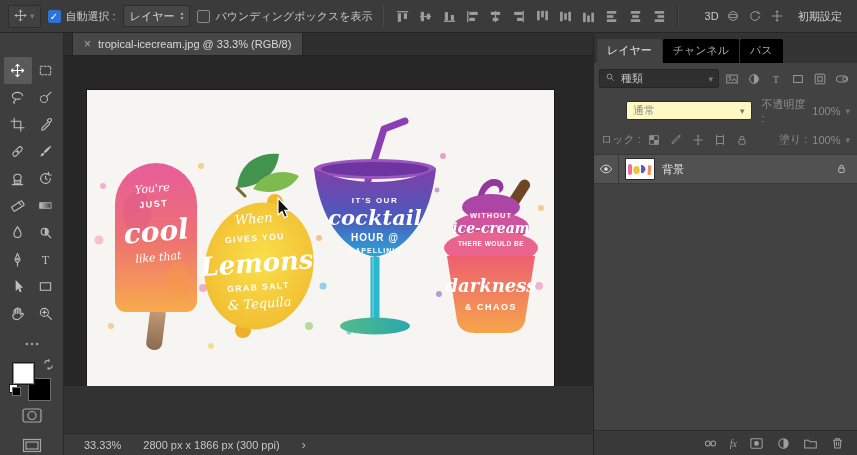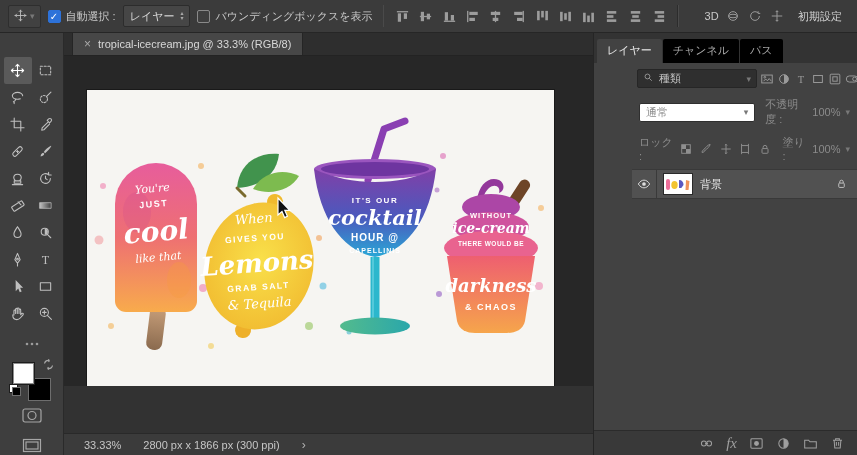--- a/index.html
+++ b/index.html
@@ -62,50 +62,50 @@
   .statusbar .chev{color:#b0b0b0;font-size:12px;}
 
   
   .rightpanel{width:264px;background:#333333;border-left:1px solid #252525;display:flex;flex-direction:column;box-sizing:border-box;}
   .dock1tabs{margin-top:11px;display:flex;gap:1px;padding-left:3px;align-items:flex-end;}
   .dtab{padding:3px 8px 4px;background:#3a3a3a;color:#b2b2b2;border-radius:2px 2px 0 0;}
   .dtab.active{background:#474747;color:#e6e6e6;}
   .dock2tabs{margin-top:6px;display:flex;gap:1px;padding-left:3px;align-items:flex-end;}
   .d2tab{padding:4px 10px 5px;background:#000000;color:#ababab;border-radius:2px 2px 0 0;}
   .d2tab.active{background:#424242;color:#e6e6e6;}
-  .layerspanel{flex:1;background:#424242;display:flex;flex-direction:column;min-height:0;padding-left:38px;}
+  .layerspanel{flex:1;background:#424242;display:flex;flex-direction:column;min-height:0;}
   .search-row{display:flex;align-items:center;gap:3px;padding:6px 5px 5px;}
   .search-select{flex:0 0 120px;height:19px;background:#2f2f2f;border:1px solid #262626;border-radius:2px;display:flex;align-items:center;gap:5px;padding:0 5px;color:#c9c9c9;box-sizing:border-box;}
   .search-select .grow{flex:1;}
   .ficon{width:19px;height:17px;display:flex;align-items:center;justify-content:center;}
   .ficon svg{width:14px;height:14px;}
   .ficon svg *{fill:none;stroke:#9a9a9a;stroke-width:1.1;}
   .gray-row{display:flex;align-items:center;gap:5px;padding:4px 7px;color:#8b8b8b;}
-  .blend-select{width:136px;height:19px;background:#ffffff;border:1px solid #2f2f2f;border-radius:2px;display:flex;justify-content:space-between;align-items:center;padding:0 6px;color:#8b8b8b;box-sizing:border-box;}
+  .blend-select{width:136px;height:19px;background:#fef9c3;border:1px solid #2f2f2f;border-radius:2px;display:flex;justify-content:space-between;align-items:center;padding:0 6px;color:#8b8b8b;box-sizing:border-box;margin-left:25px;}
   .caret{color:#787878;font-size:9px;}
   .licon{width:17px;height:15px;display:flex;align-items:center;justify-content:center;}
   .licon svg{width:12px;height:12px;}
   .licon svg *{fill:none;stroke:#8f8f8f;stroke-width:1.1;}
   .spacer{flex:1;}
   .layer-row{height:28px;background:#515151;display:flex;align-items:center;border-top:1px solid #393939;border-bottom:1px solid #393939;margin-top:3px;}
   .eye-cell{width:24px;height:100%;display:flex;align-items:center;justify-content:center;border-right:1px solid #3a3a3a;}
   .eye-cell svg{width:14px;height:14px;}
   .eye-cell svg *{fill:none;stroke:#dddddd;stroke-width:1.1;}
   .thumb{width:28px;height:20px;margin:0 8px 0 7px;background:#ffffff;outline:1px solid #2a2a2a;}
   .thumb svg{display:block;width:28px;height:20px;}
   .layer-name{color:#e3e3e3;}
   .layer-lock{margin-left:auto;margin-right:10px;}
   .layer-lock svg{width:11px;height:11px;}
   .layer-lock svg *{fill:none;stroke:#c3c3c3;stroke-width:1.2;}
   .panel-rest{flex:1;background:#424242;}
   .panelfooter{height:24px;background:#393939;border-top:1px solid #2b2b2b;display:flex;align-items:center;justify-content:flex-end;gap:12px;padding:0 12px;}
   .bicon{display:flex;align-items:center;justify-content:center;}
   .bicon svg{width:15px;height:15px;}
   .bicon svg *{fill:none;stroke:#9f9f9f;stroke-width:1.1;}
-  .fx-label{color:#9f9f9f;font-style:italic;font-family:"Liberation Serif","DejaVu Serif",serif;font-size:15px;}
+  .fx-label{color:#9f9f9f;font-style:italic;font-family:"Liberation Serif","DejaVu Serif",serif;font-size:10px;}
 </style>
 </head>
 <body>
 
 <div class="app">
 
   <header class="options-bar">
     <div class="tool-preset">
       <span><svg viewBox="0 0 16 16" width="13" height="13">
             <path d="M8 1.5V14.5M1.5 8H14.5M8 1.5L6.2 3.3M8 1.5L9.8 3.3M8 14.5L6.2 12.7M8 14.5L9.8 12.7M1.5 8L3.3 6.2M1.5 8L3.3 9.8M14.5 8L12.7 6.2M14.5 8L12.7 9.8" fill="none" stroke="#bfbfbf" stroke-width="1.1" stroke-linecap="round"></path>

